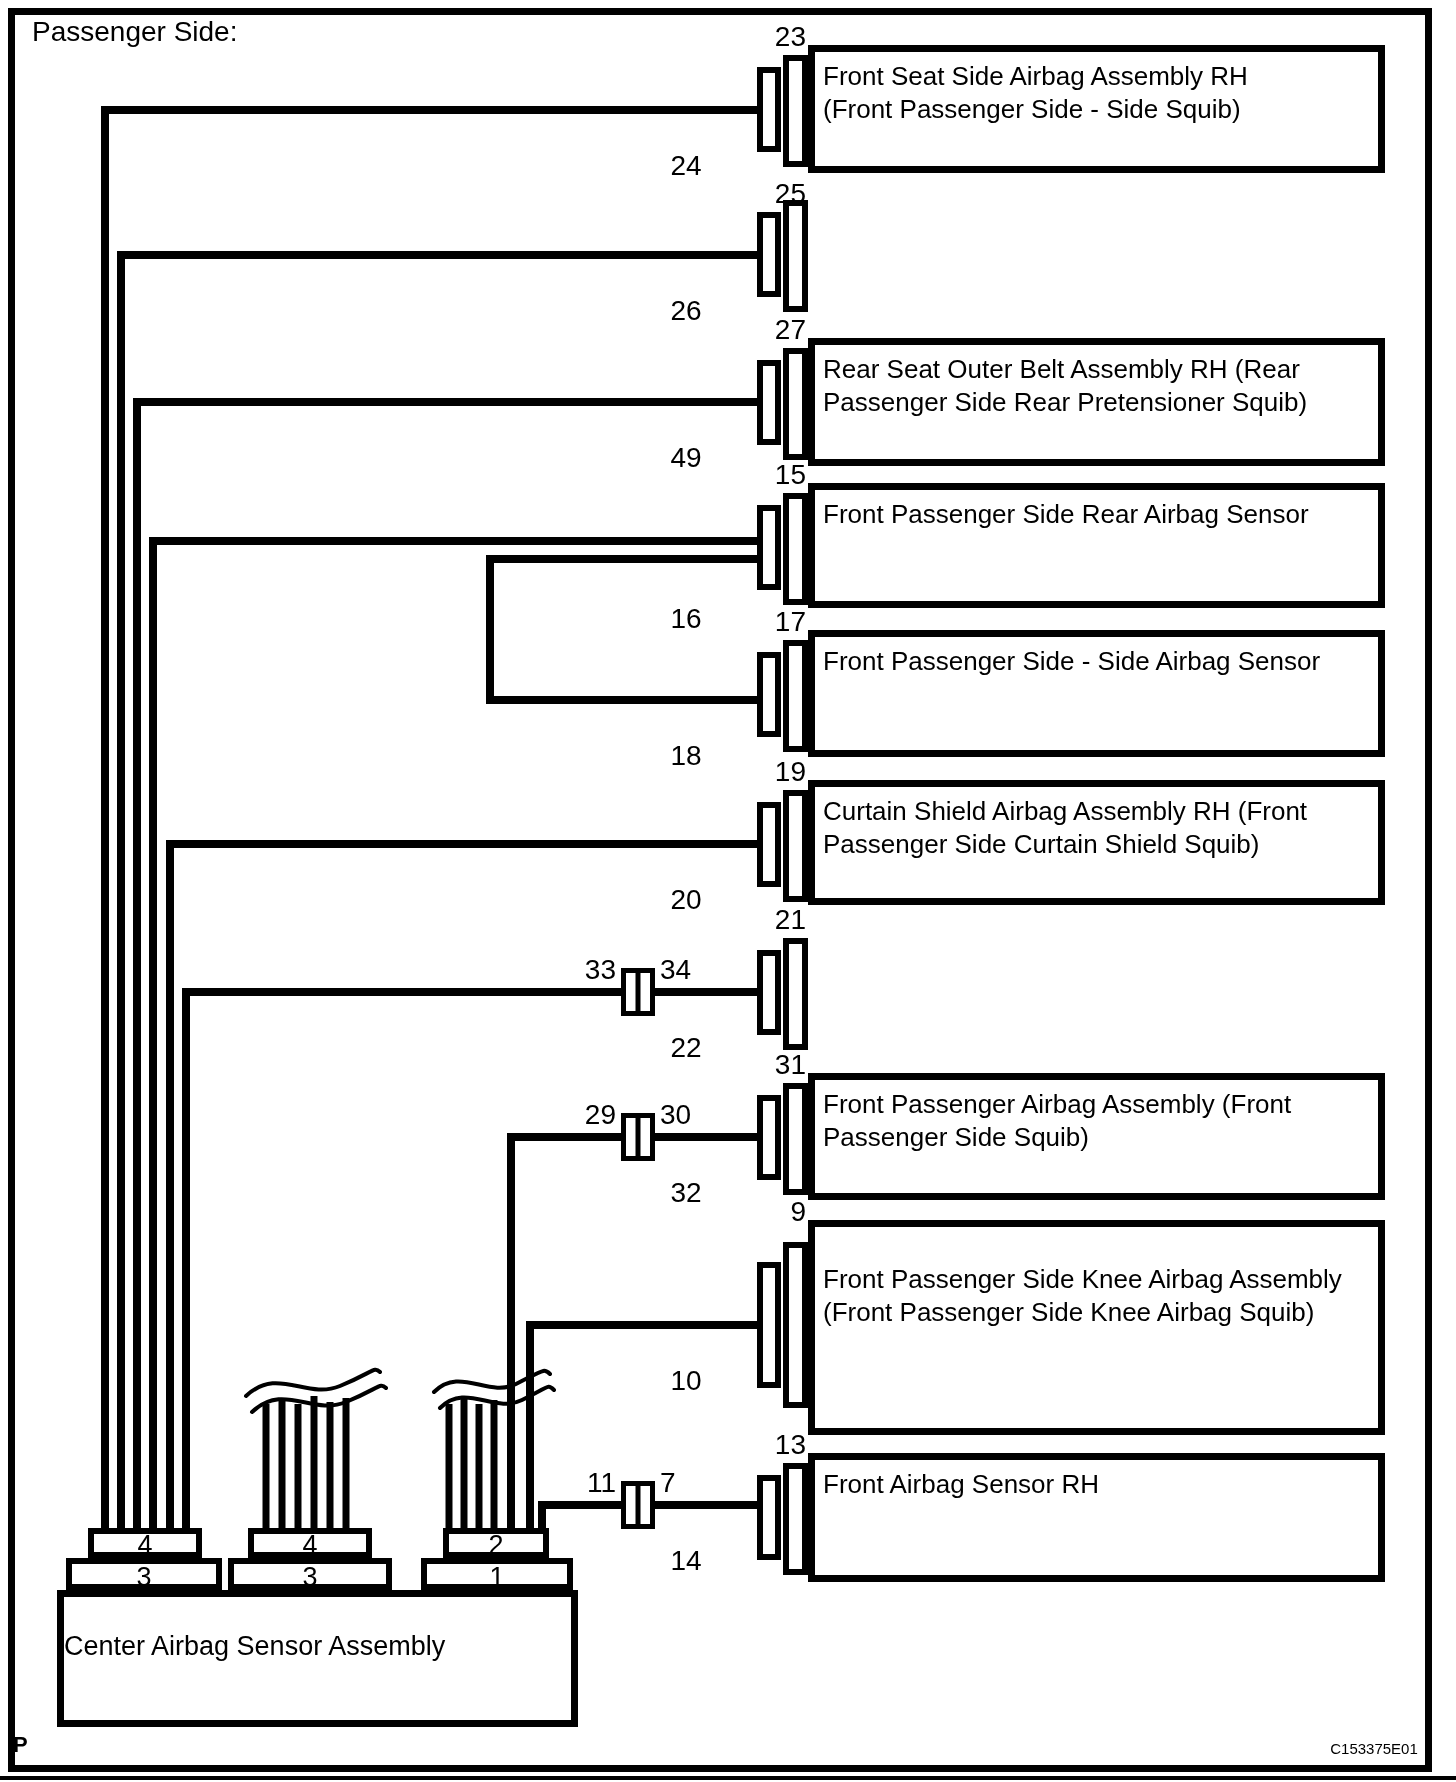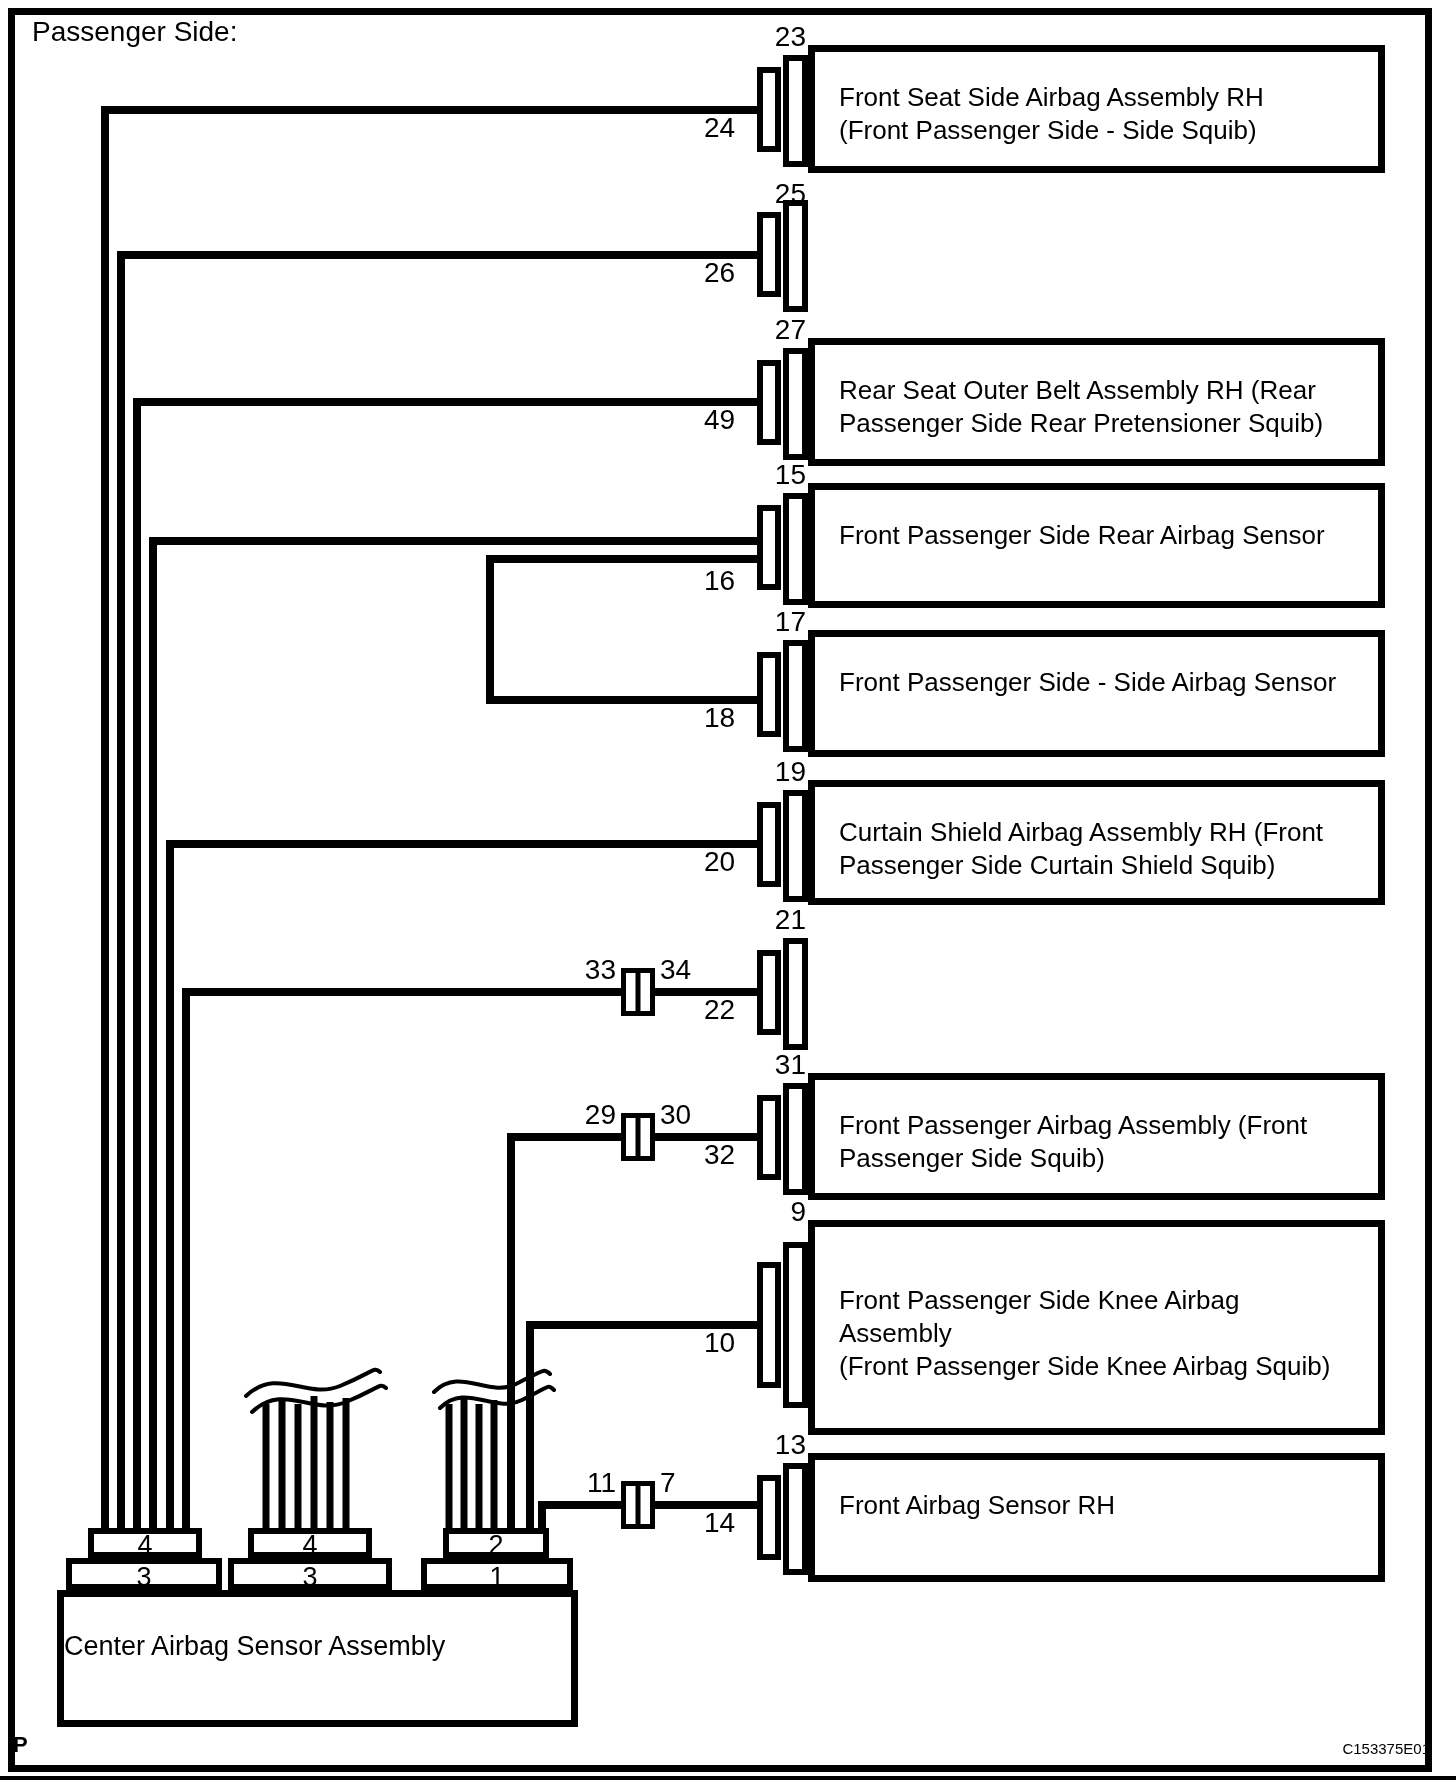--- a/index.html
+++ b/index.html
@@ -4,43 +4,43 @@
 <style>
   html,body{margin:0;padding:0;background:#ffffff;}
   .canvas{position:relative;width:1456px;height:1782px;background:#ffffff;
           font-family:"Liberation Sans",sans-serif;color:#000;overflow:hidden;}
   .frame{position:absolute;left:8px;top:8px;width:1424px;height:1764px;
          border:7px solid #000;box-sizing:border-box;z-index:0;}
   .title{position:absolute;left:32px;top:16px;font-size:28px;z-index:3;}
   svg.wires{position:absolute;left:0;top:0;z-index:1;}
   .comp{position:absolute;left:808px;width:577px;border:7px solid #000;
         box-sizing:border-box;background:#fff;z-index:2;}
-  .comp-label{padding:8px 26px 0 24px;font-size:26px;line-height:33px;white-space:pre-line;margin-top:21px;}
+  .comp-label{padding:8px 26px 0 8px;font-size:26px;line-height:33px;white-space:pre-line;}
   .comp-label.low{padding-top:36px;}
   .conn-outer{position:absolute;left:783px;width:25px;border:6px solid #000;
               box-sizing:border-box;background:#fff;z-index:2;}
   .conn-inner{position:absolute;left:757px;width:24px;border:6px solid #000;
               box-sizing:border-box;background:#fff;z-index:2;}
   .pin{position:absolute;width:76px;font-size:28px;line-height:28px;z-index:3;}
   .pin-top{left:730px;text-align:right;}
-  .pin-bot{left:704px;text-align:left;}
+  .pin-bot{left:648px;text-align:center;margin-top:38px;}
   .ic{position:absolute;left:621px;width:34px;height:48px;border:5px solid #000;
       box-sizing:border-box;background:#fff;z-index:2;}
   .ic-div{position:absolute;left:50%;transform:translateX(-50%);top:0;bottom:0;
           width:5px;background:#000;}
   .il{position:absolute;width:76px;font-size:28px;line-height:28px;z-index:3;}
   .il-left{left:540px;text-align:right;}
   .il-right{left:660px;text-align:left;}
   .stack{position:absolute;border:6px solid #000;box-sizing:border-box;background:#fff;
          z-index:2;text-align:center;font-size:27px;}
   .ecu{position:absolute;left:57px;top:1590px;width:521px;height:137px;
        border:7px solid #000;box-sizing:border-box;background:#fff;z-index:2;
        text-align:left;font-size:27px;padding-top:34px;}
   .pletter{position:absolute;left:13px;top:1732px;font-size:22px;font-weight:bold;z-index:3;}
-  .doccode{position:absolute;left:1318px;top:1740px;width:112px;text-align:right;
+  .doccode{position:absolute;left:1318px;top:1740px;width:112px;text-align:center;
            font-size:15px;z-index:3;}
   .bottomrule{position:absolute;left:0;top:1776px;width:1456px;height:4px;background:#000;z-index:3;}
 </style>
 </head>
 <body>
 
 <div class="canvas">
 
   <div class="frame"></div>
   <div class="title">Passenger Side:</div>

